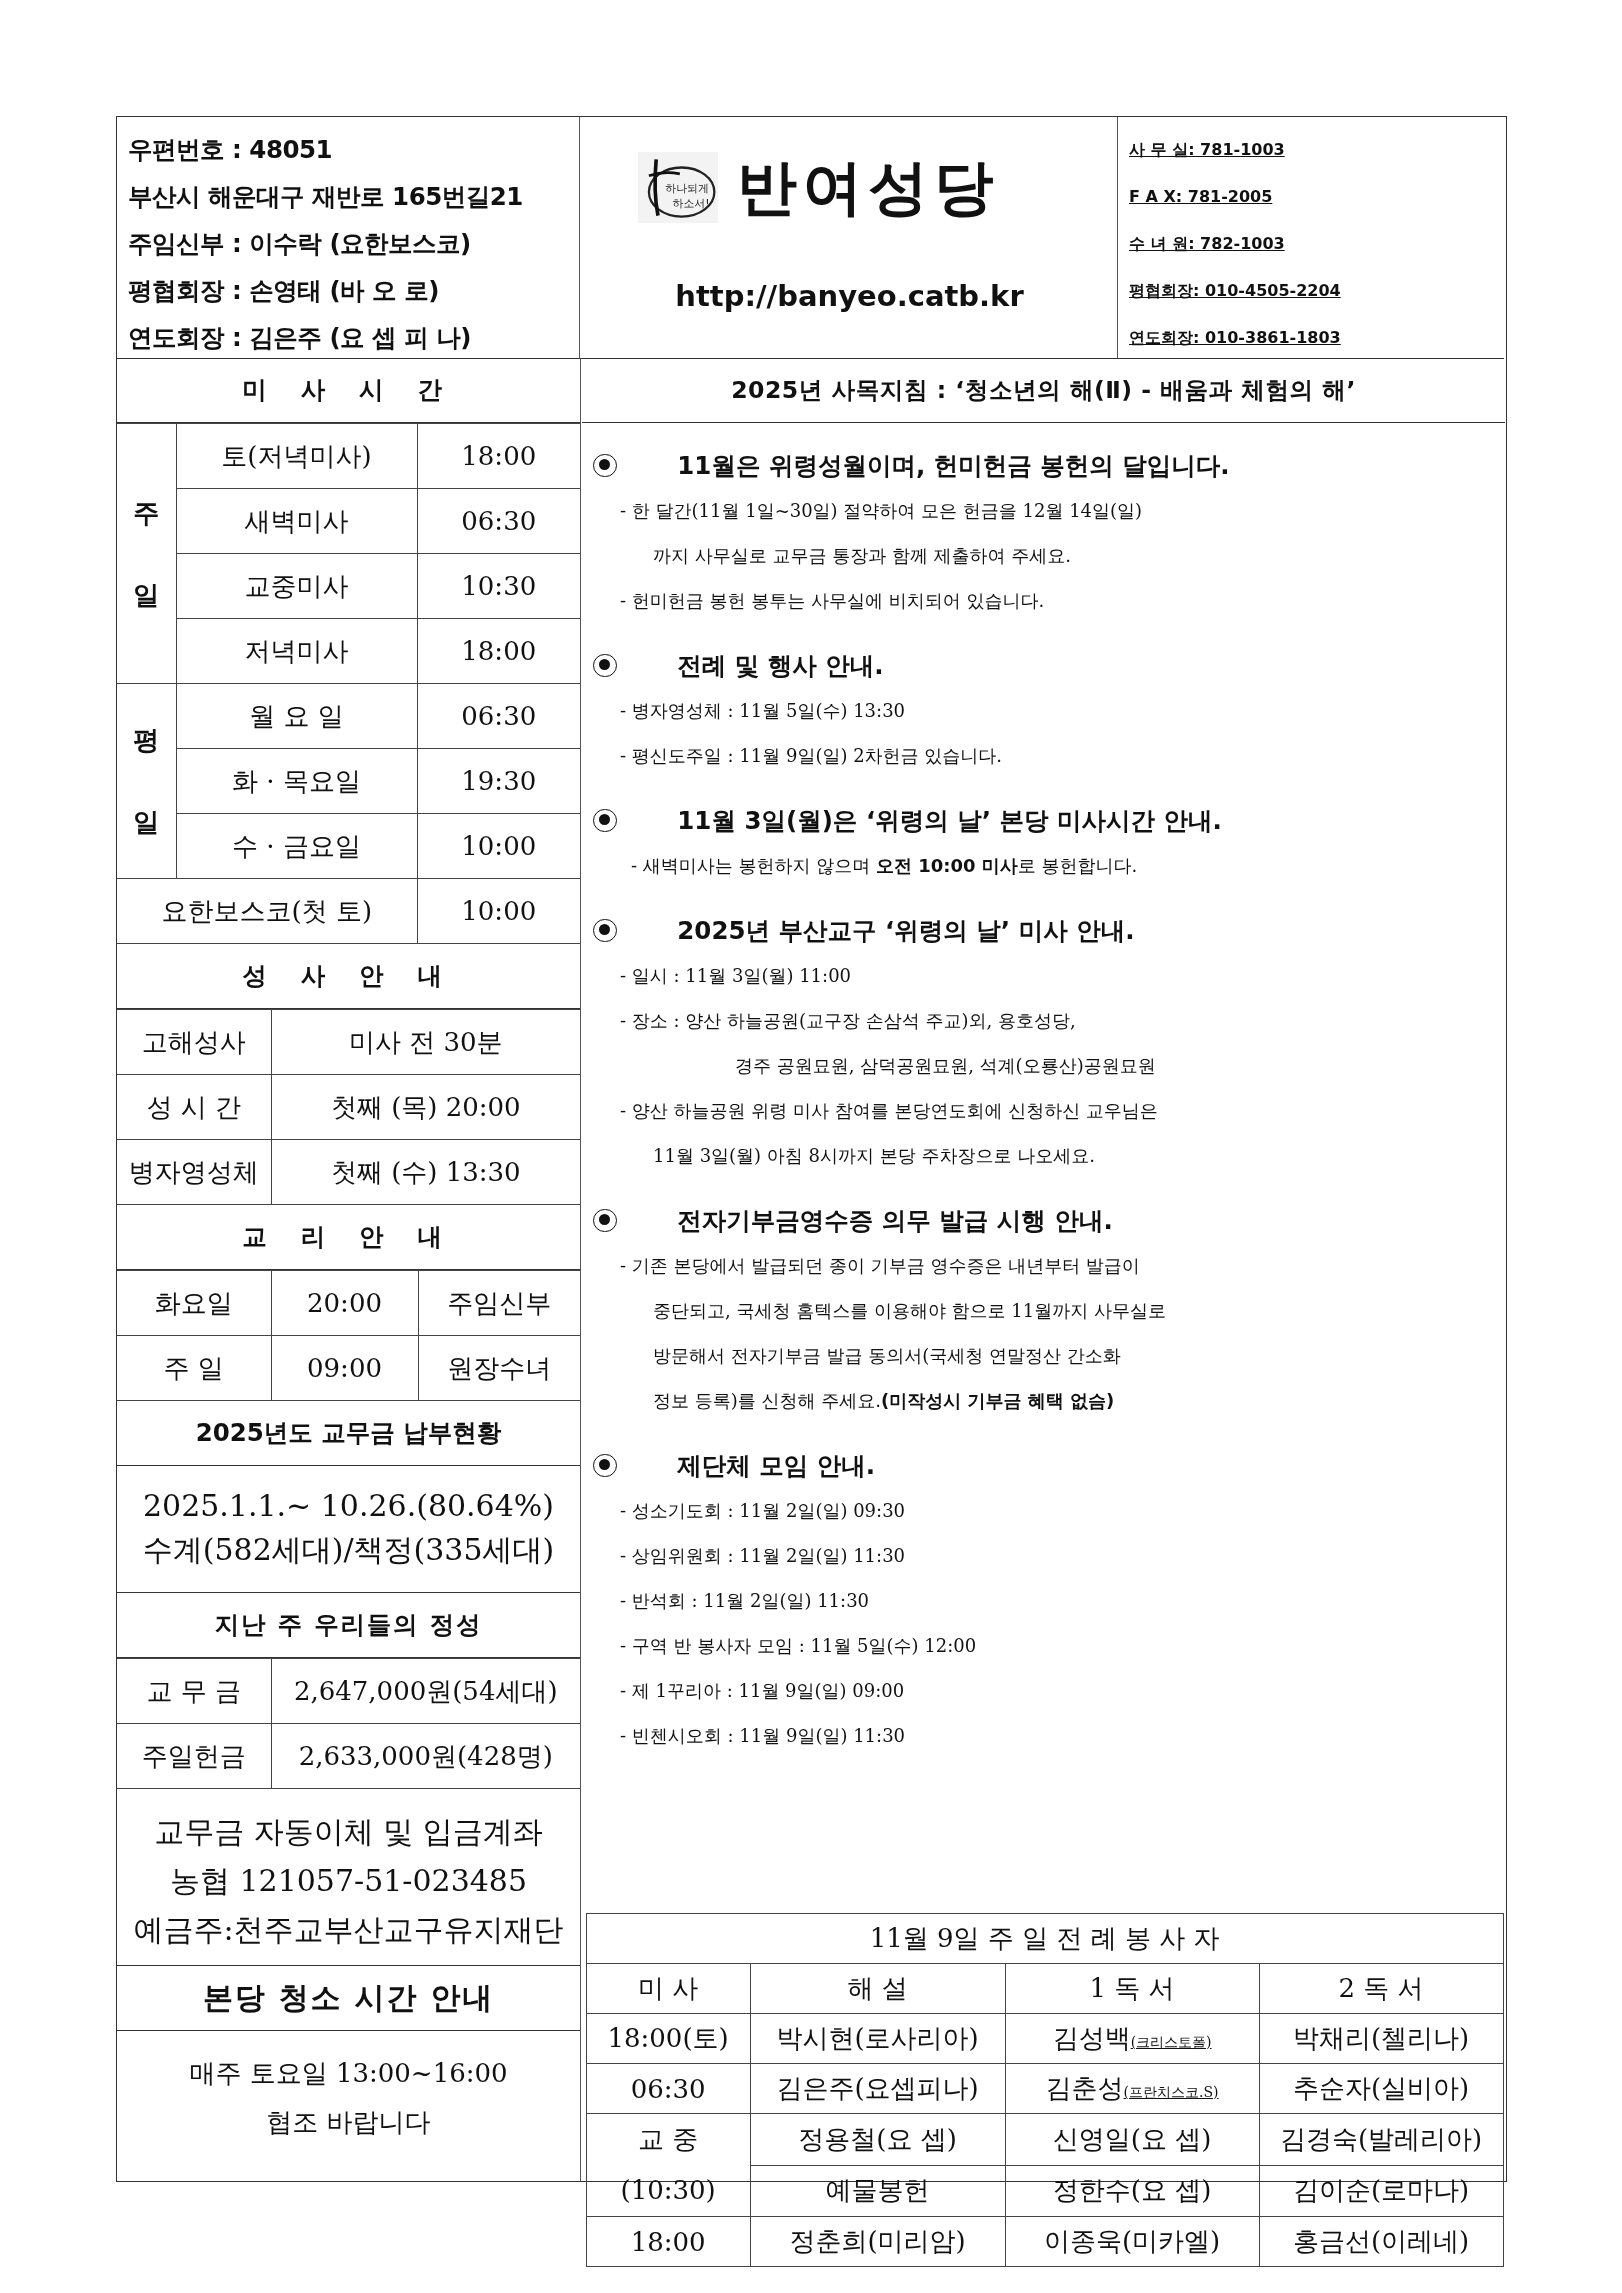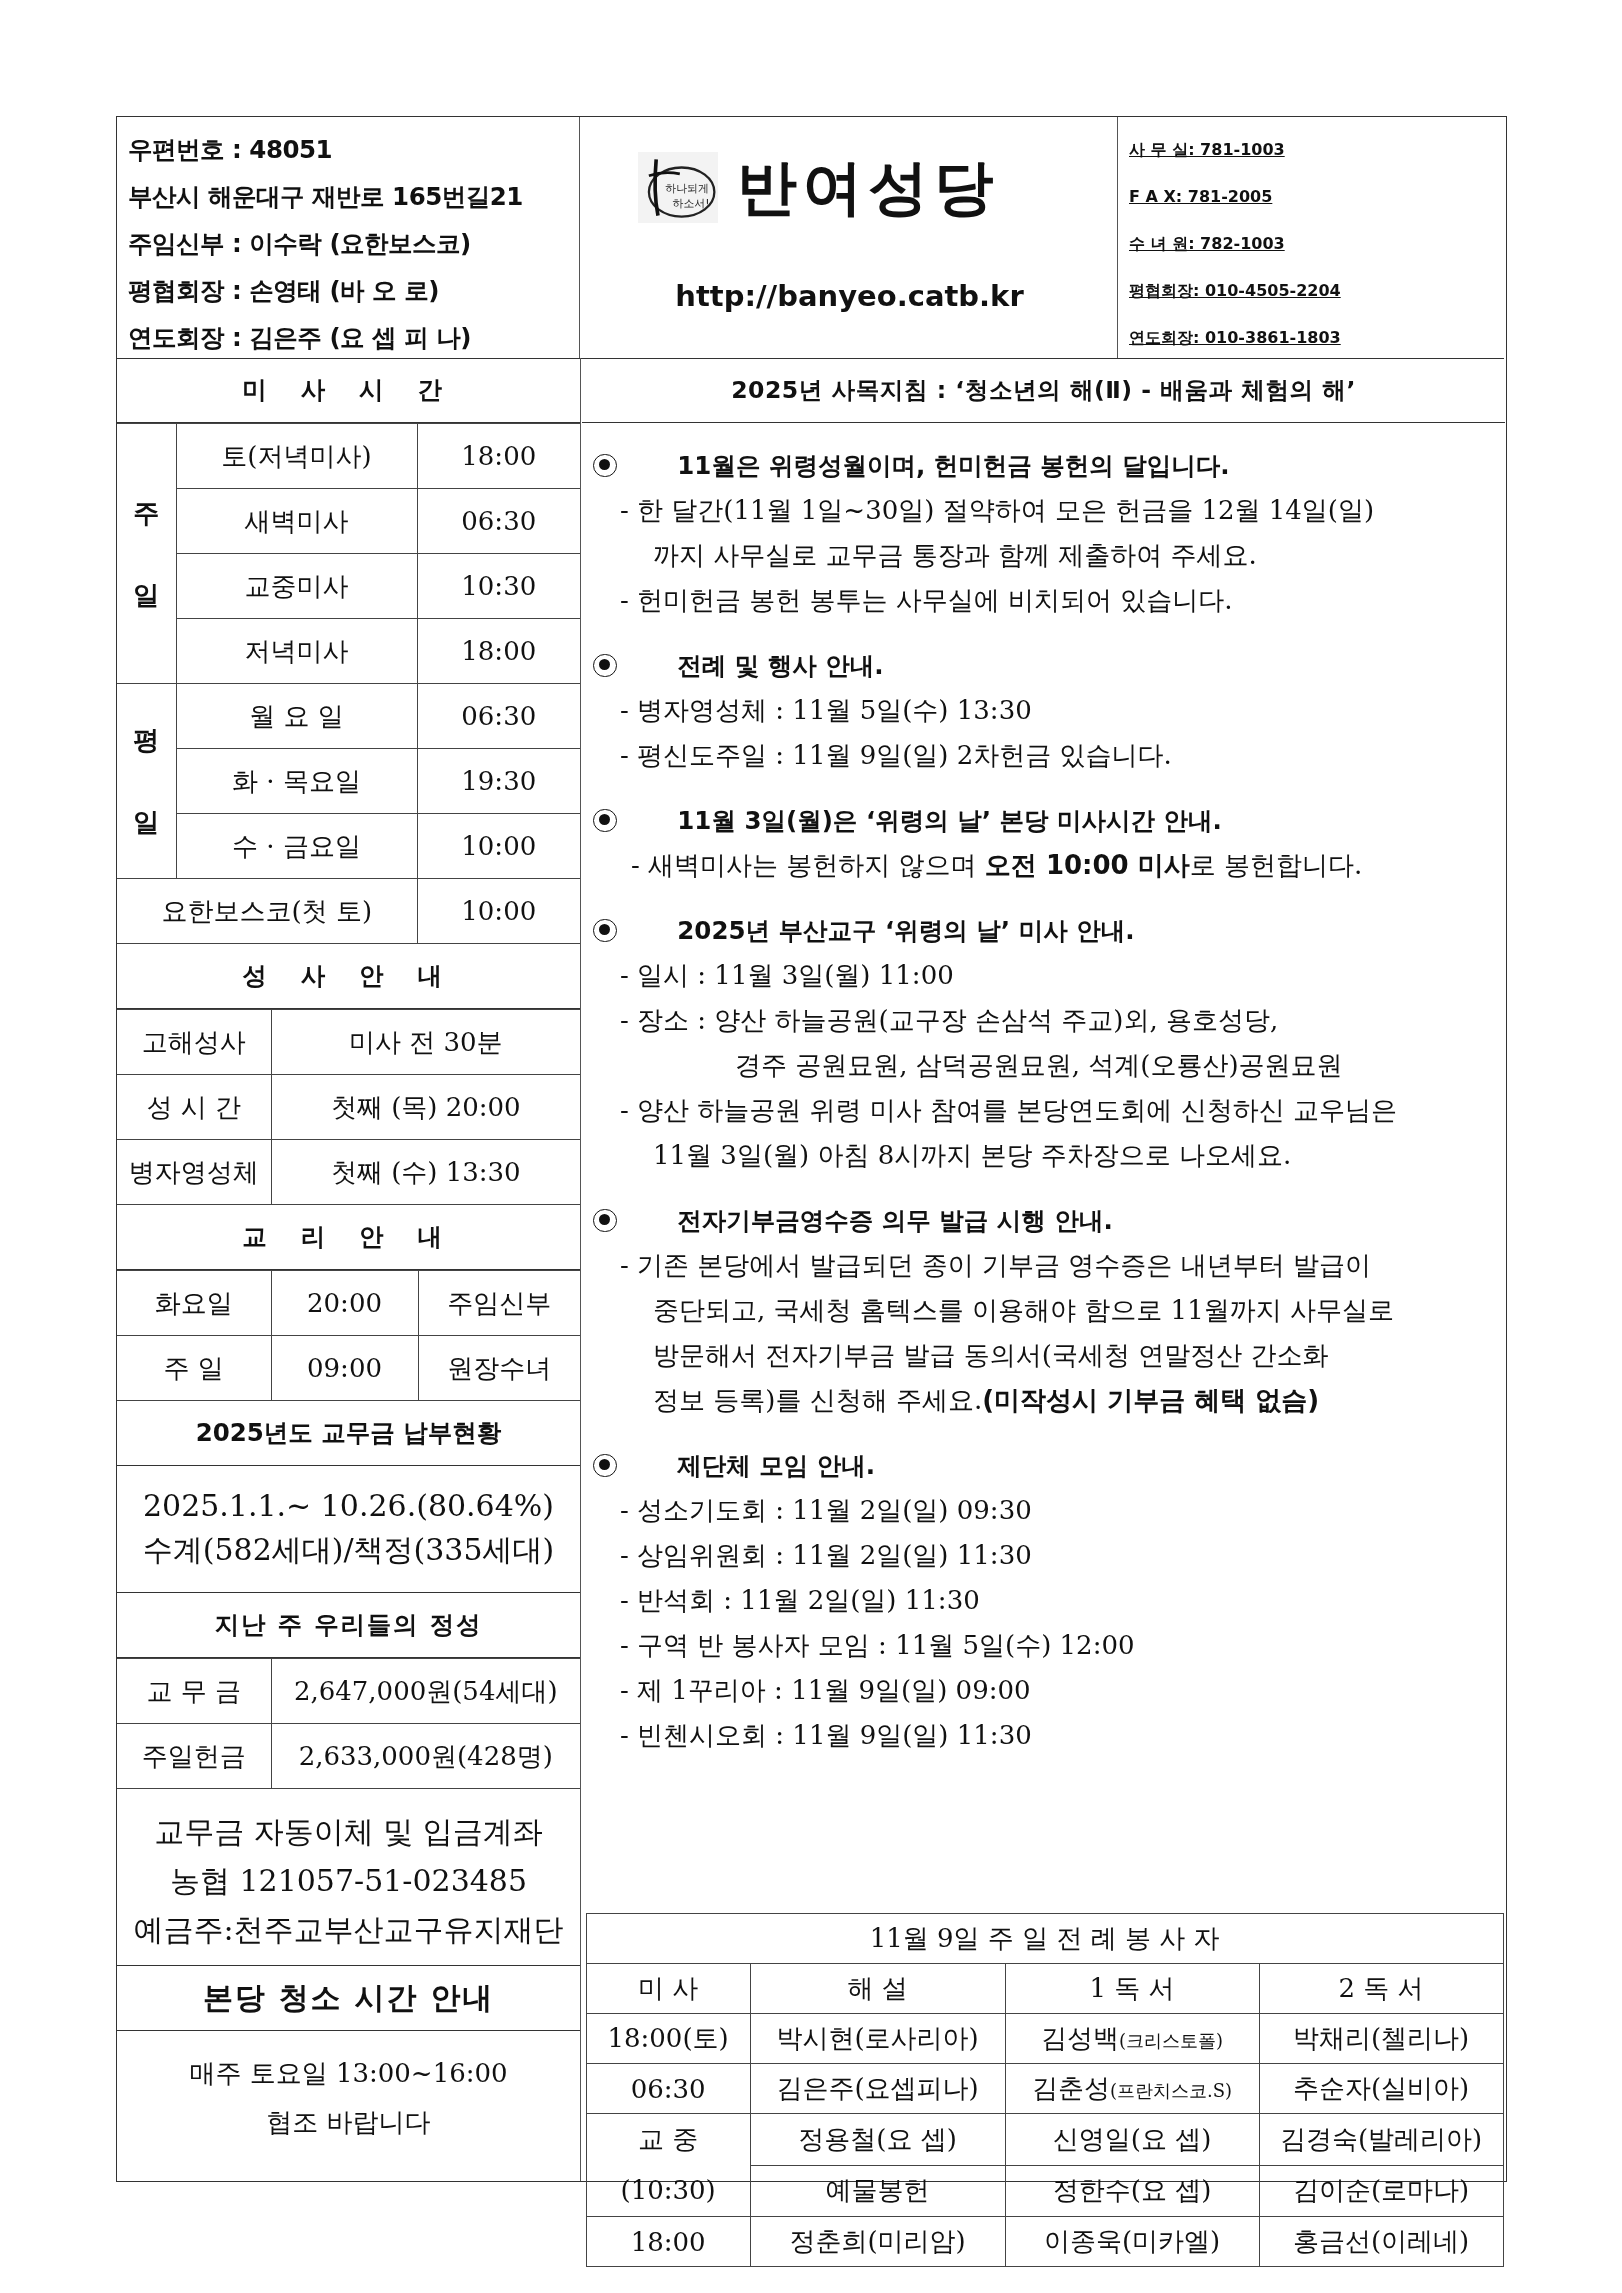--- a/index.html
+++ b/index.html
@@ -31,29 +31,29 @@
     .block-text { text-align:center; font-size:30px; line-height:44px; border-bottom:1.8px solid #333; }
 
     
     .rcol { position:absolute; left:465px; top:241px; width:923px; height:1823px; }
     .motto { height:64px; line-height:64px; border-bottom:1.8px solid #333; text-align:center; font-size:23.6px; font-weight:bold; letter-spacing:0.5px; }
     .notices { padding:20px 0 0 11px; }
     .notice { margin-bottom:20px; }
     .n-head { font-size:24.5px; font-weight:bold; height:45px; line-height:45px; white-space:nowrap; display:flex; align-items:center;gap:48px; }
     .bullet { display:inline-block; width:23.6px; height:23.6px; border:1.8px solid #111; border-radius:50%; box-sizing:border-box; position:relative; margin-right:12.7px; }
     .bullet::after { content:""; position:absolute; left:4.5px; top:4.5px; width:11px; height:11px; border-radius:50%; background:#111; }
-    .n-line { font-size:26px; height:45px; line-height:45px; white-space:nowrap; padding-left:27px; }
+    .n-line { font-size:18px; height:45px; line-height:45px; white-space:nowrap; padding-left:27px; }
     .n-line.cont { padding-left:60px; }
     .n-line.cont2 { padding-left:142px; }
     .n-line .strong { font-weight:bold; }
 
     
     .lit { position:absolute; left:3.6px; top:1555px; width:916px; border:1.8px solid #333; border-collapse:collapse; table-layout:fixed; }
     .lit td { border:1.4px solid #444; text-align:center; font-size:26px; height:49px; padding:0; white-space:nowrap; }
-    .lit .small { font-size:18px; }
+    .lit .small { font-size:14px;text-decoration:underline; }
   </style>
 </head>
 <body>
 
 <div class="page">
 
   <div class="hdr">
     <div class="hdr-left sans">
       <div class="ln">우편번호 : 48051</div>
       <div class="ln">부산시 해운대구 재반로 165번길21</div>

